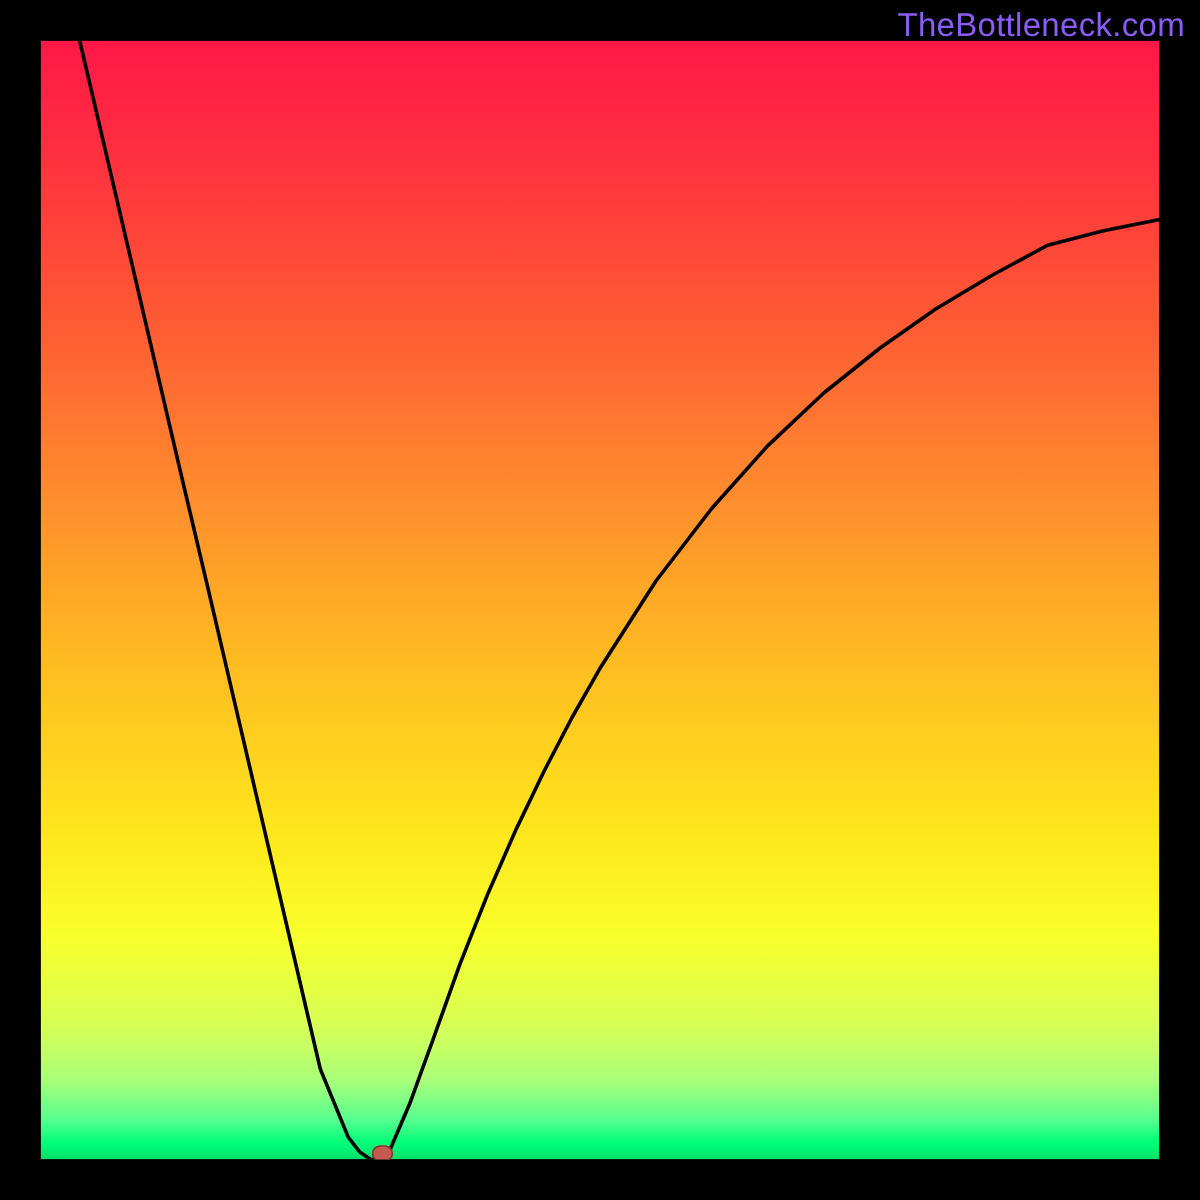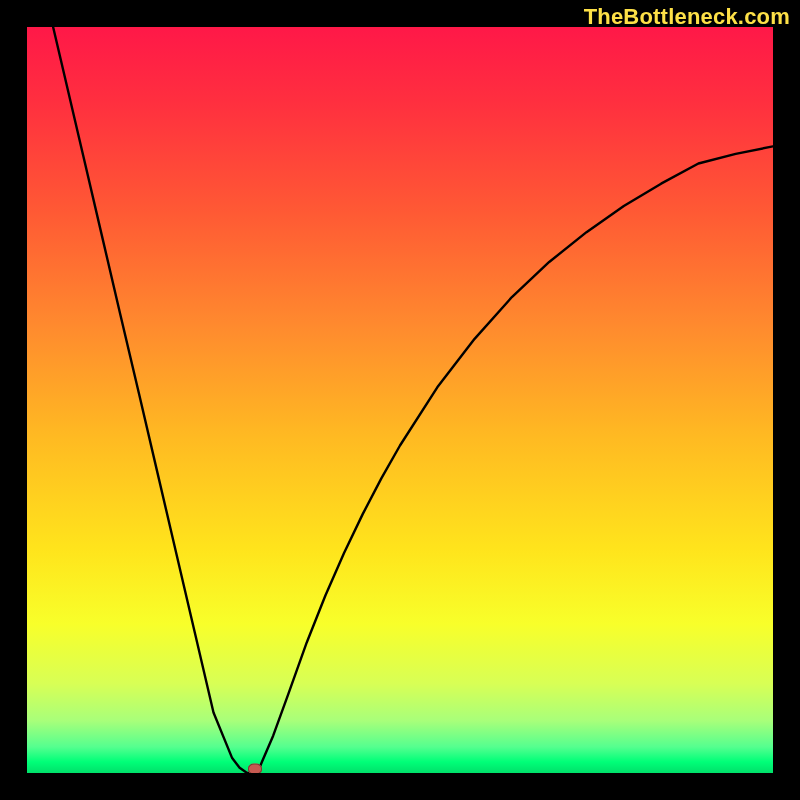--- a/index.html
+++ b/index.html
@@ -38,23 +38,23 @@
     position: absolute;
     left: 0;
     top: 0;
     width: 746px;
     height: 746px;
   }
   .watermark {
     position: absolute;
     top: 4px;
     right: 10px;
-    color: #fde047;
+    color: #8b5cf6;
     font-size: 22px;
-    font-weight: 700;
+    font-weight: 400;
     letter-spacing: 0.2px;
   }
   .marker {
     position: absolute;
     width: 14px;
     height: 11px;
     border-radius: 6px / 5px;
     transform: translate(-50%, -50%);
   }
 </style>

